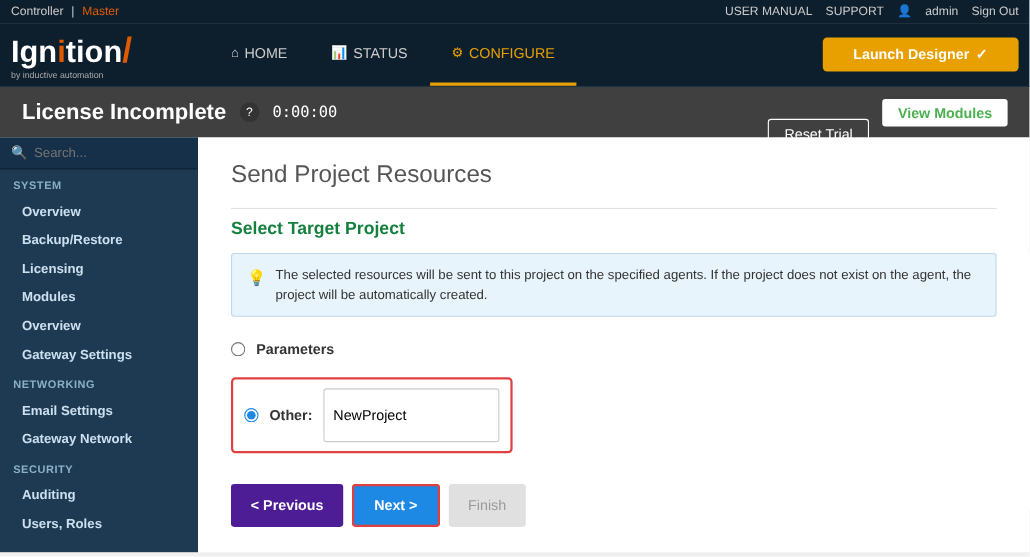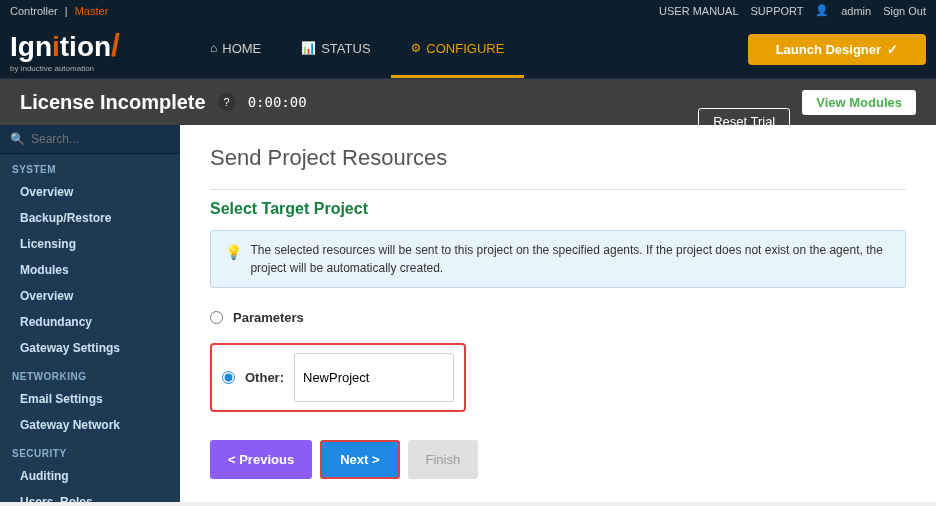--- a/index.html
+++ b/index.html
@@ -220,21 +220,21 @@
       padding: 16px 8px;
       font-size: 13px;
       width: 160px;
     }
     .button-row {
       display: flex;
       gap: 8px;
       margin-top: 10px;
     }
     .btn-prev {
-      background: #8b5cf6;
+      background: #4c1d95;
       color: white;
       border: none;
       padding: 10px 18px;
       border-radius: 3px;
       font-size: 13px;
       cursor: pointer;
       font-weight: bold;
     }
     .btn-next {
       background: #1e88e5;
@@ -319,21 +319,20 @@
       <span class="search-icon">🔍</span>
       <input type="text" placeholder="Search..." style="">
     </div>
 
     <div class="sidebar-section-label">SYSTEM</div>
     <div class="sidebar-item">Overview</div>
     <div class="sidebar-item">Backup/Restore</div>
     <div class="sidebar-item">Licensing</div>
     <div class="sidebar-item">Modules</div>
     <div class="sidebar-item">Overview</div>
-    <div class="sidebar-item">Redundancy</div>
     <div class="sidebar-item">Gateway Settings</div>
 
     <div class="sidebar-section-label">NETWORKING</div>
     <div class="sidebar-item">Email Settings</div>
     <div class="sidebar-item">Gateway Network</div>
 
     <div class="sidebar-section-label">SECURITY</div>
     <div class="sidebar-item">Auditing</div>
     <div class="sidebar-item">Users, Roles</div>
 

